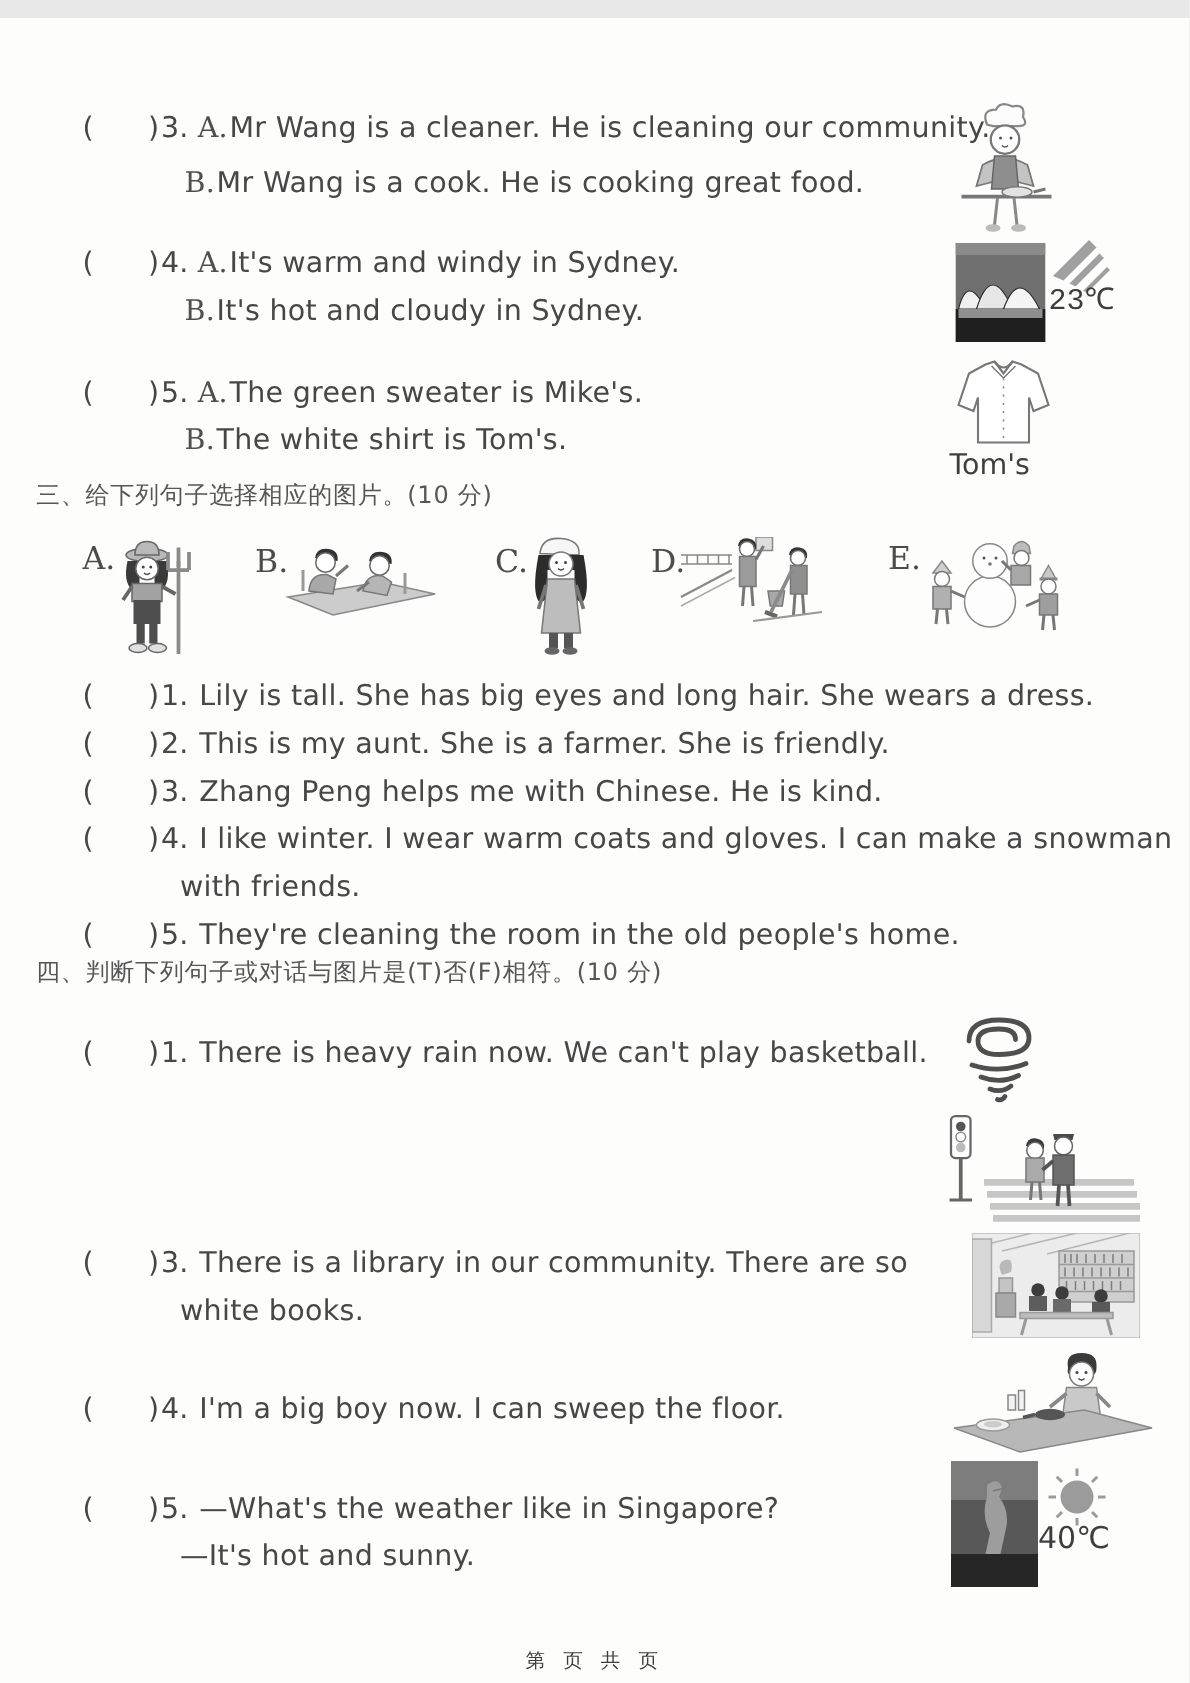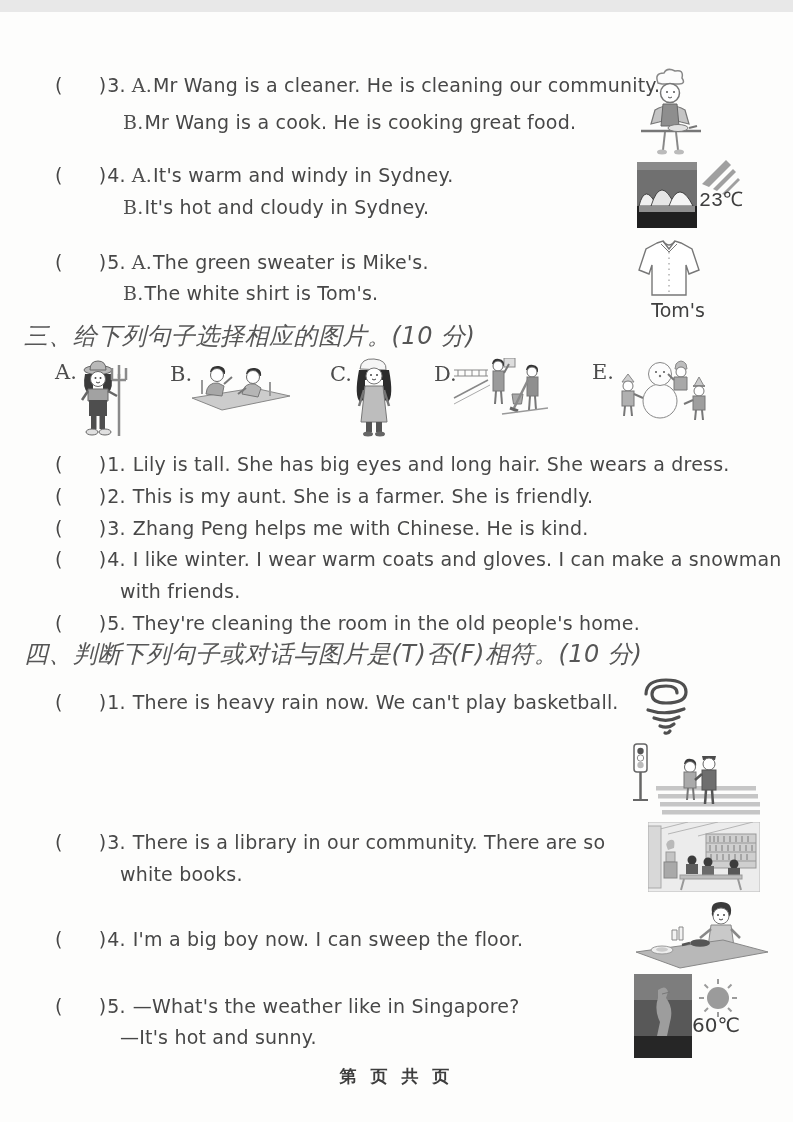--- a/index.html
+++ b/index.html
@@ -5,28 +5,28 @@
   html,body{margin:0;padding:0;background:#e8e8e8;}
   .page{position:relative;width:793px;height:1122px;margin:12px auto;background:#fdfdfc;
         font-family:"DejaVu Sans","Liberation Sans",sans-serif;color:#464646;overflow:hidden;}
   .line{position:absolute;left:55px;white-space:nowrap;font-size:19px;letter-spacing:.2px;color:#474747;}
   .line .txt{color:#474747;}
   .paren-group{display:inline-block;}
   .paren-group .gap{display:inline-block;width:36px;}
   .num{display:inline-block;padding-left:1px;padding-right:7px;}
   .num.tight{padding-right:6px;}
   .opt-letter{font-family:"DejaVu Serif","Liberation Serif",serif;color:#4f4f4f;padding-right:1px;}
-  .sec-title{position:absolute;left:24px;font-size:24px;color:#565656;letter-spacing:.5px;white-space:nowrap;font-style:italic;}
+  .sec-title{position:absolute;left:24px;font-size:16px;color:#565656;letter-spacing:.5px;white-space:nowrap;}
   .pic-label{position:absolute;font-family:"DejaVu Serif","Liberation Serif",serif;font-size:21px;color:#4c4c4c;}
   .art{position:absolute;}
-  .caption{position:absolute;font-size:19px;color:#3f3f3f;text-align:right;}
+  .caption{position:absolute;font-size:19px;color:#3f3f3f;text-align:left;}
   .temp{position:absolute;font-size:20px;color:#3e3e3e;white-space:nowrap;}
   .temp.serif{font-family:Liberation Mono, monospace;}
-  .footer{position:absolute;left:0;right:0;top:1053px;text-align:center;font-size:17px;
-          color:#3d3d3d;letter-spacing:4px;font-weight:bold;}
+  .footer{position:absolute;left:0;right:0;top:1086px;text-align:center;font-size:13px;
+          color:#3d3d3d;letter-spacing:4px;}
 </style>
 </head>
 <body>
 
 <div class="page">
 
   <div class="line" style="top:62px">
     <span class="paren-group"><span>(</span><span class="gap"></span><span>)</span></span><span class="num tight">3.</span><span class="opt-letter">A.</span><span class="txt">Mr Wang is a cleaner. He is cleaning our community.</span>
   </div>
   <div class="line" style="top:99px;left:123px">
@@ -320,16 +320,16 @@
       <line x1="22" y1="3" x2="22" y2="8"></line>
       <line x1="22" y1="36" x2="22" y2="41"></line>
       <line x1="3" y1="22" x2="8" y2="22"></line>
       <line x1="36" y1="22" x2="41" y2="22"></line>
       <line x1="8.5" y1="8.5" x2="12" y2="12"></line>
       <line x1="32" y1="32" x2="35.5" y2="35.5"></line>
       <line x1="8.5" y1="35.5" x2="12" y2="32"></line>
       <line x1="32" y1="12" x2="35.5" y2="8.5"></line>
     </g>
   </svg>
-  <span class="temp" style="left:692px;top:1001px">60℃</span>
+  <span class="temp" style="left:692px;top:1001px">40℃</span>
 
   <div class="footer">第 页 共 页</div>
 </div>
 
 </body></html>

